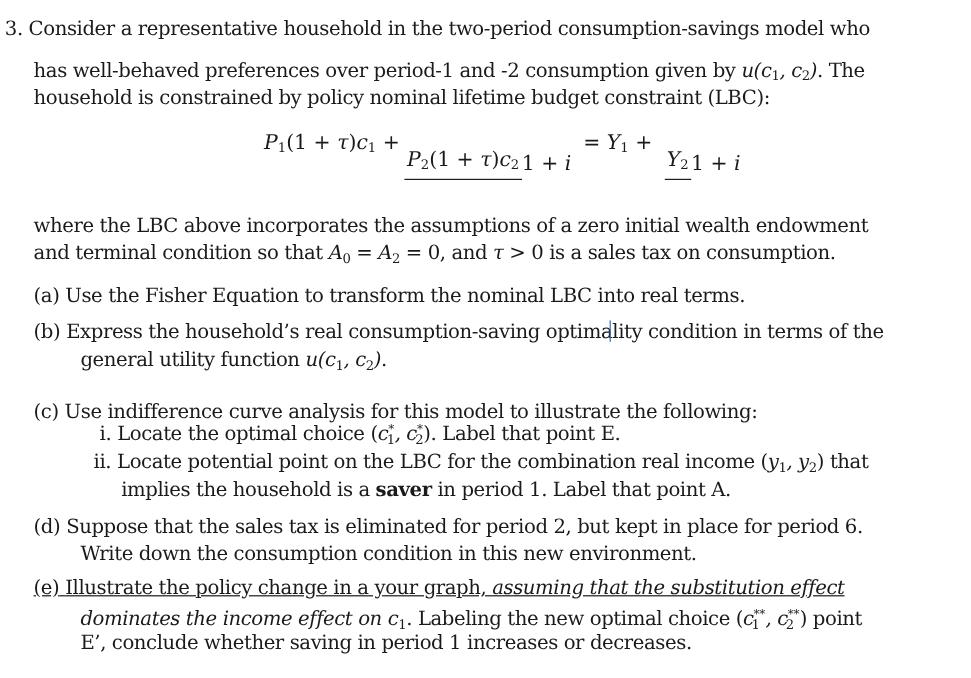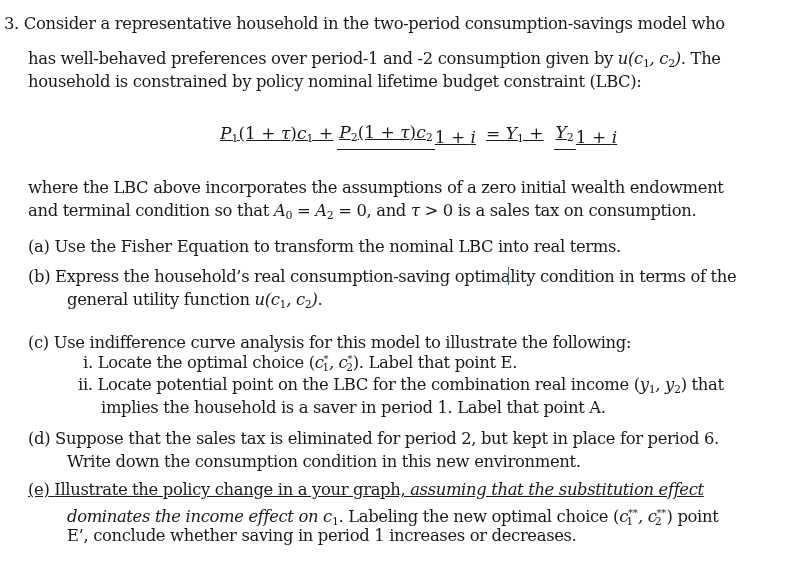--- a/index.html
+++ b/index.html
@@ -9,23 +9,23 @@
     color:#1a1a1a;
     font-size:16.4px;
     line-height:23px;
   }
   .doc { position:absolute; left:0; top:0; width:809px; }
   .line { position:absolute; white-space:nowrap; letter-spacing:-0.35px; }
   .m { font-style:italic; }
   .sub { font-size:11px; vertical-align:-3px; font-style:normal; }
   .sup { font-size:10px; vertical-align:6px; font-style:normal; }
   .it { font-style:italic; }
-  b { font-weight:normal; }
+  b { font-weight:bold; }
 
-  .eq { position:absolute; left:220px; top:108px; height:56px; display:flex; align-items:center; font-size:17px;text-decoration:underline; }
+  .eq { position:absolute; left:220px; top:108px; height:56px; display:flex; font-size:17px; }
   .frac { display:inline-flex; flex-direction:row; align-items:center; margin:0 4px; }
   .frac .num { padding:0 2px 1px 2px; border-bottom:1px solid #1a1a1a; line-height:20px; }
   .frac .den { line-height:20px; padding-top:1px; }
   .op { margin:0 6px; }
   .caret { display:inline-block; width:1px; height:18px; background:#3b6fb6; vertical-align:-3px; margin-left:-2px; margin-right:1px; }
 </style>
 </head>
 <body>
 
 <div class="doc">

